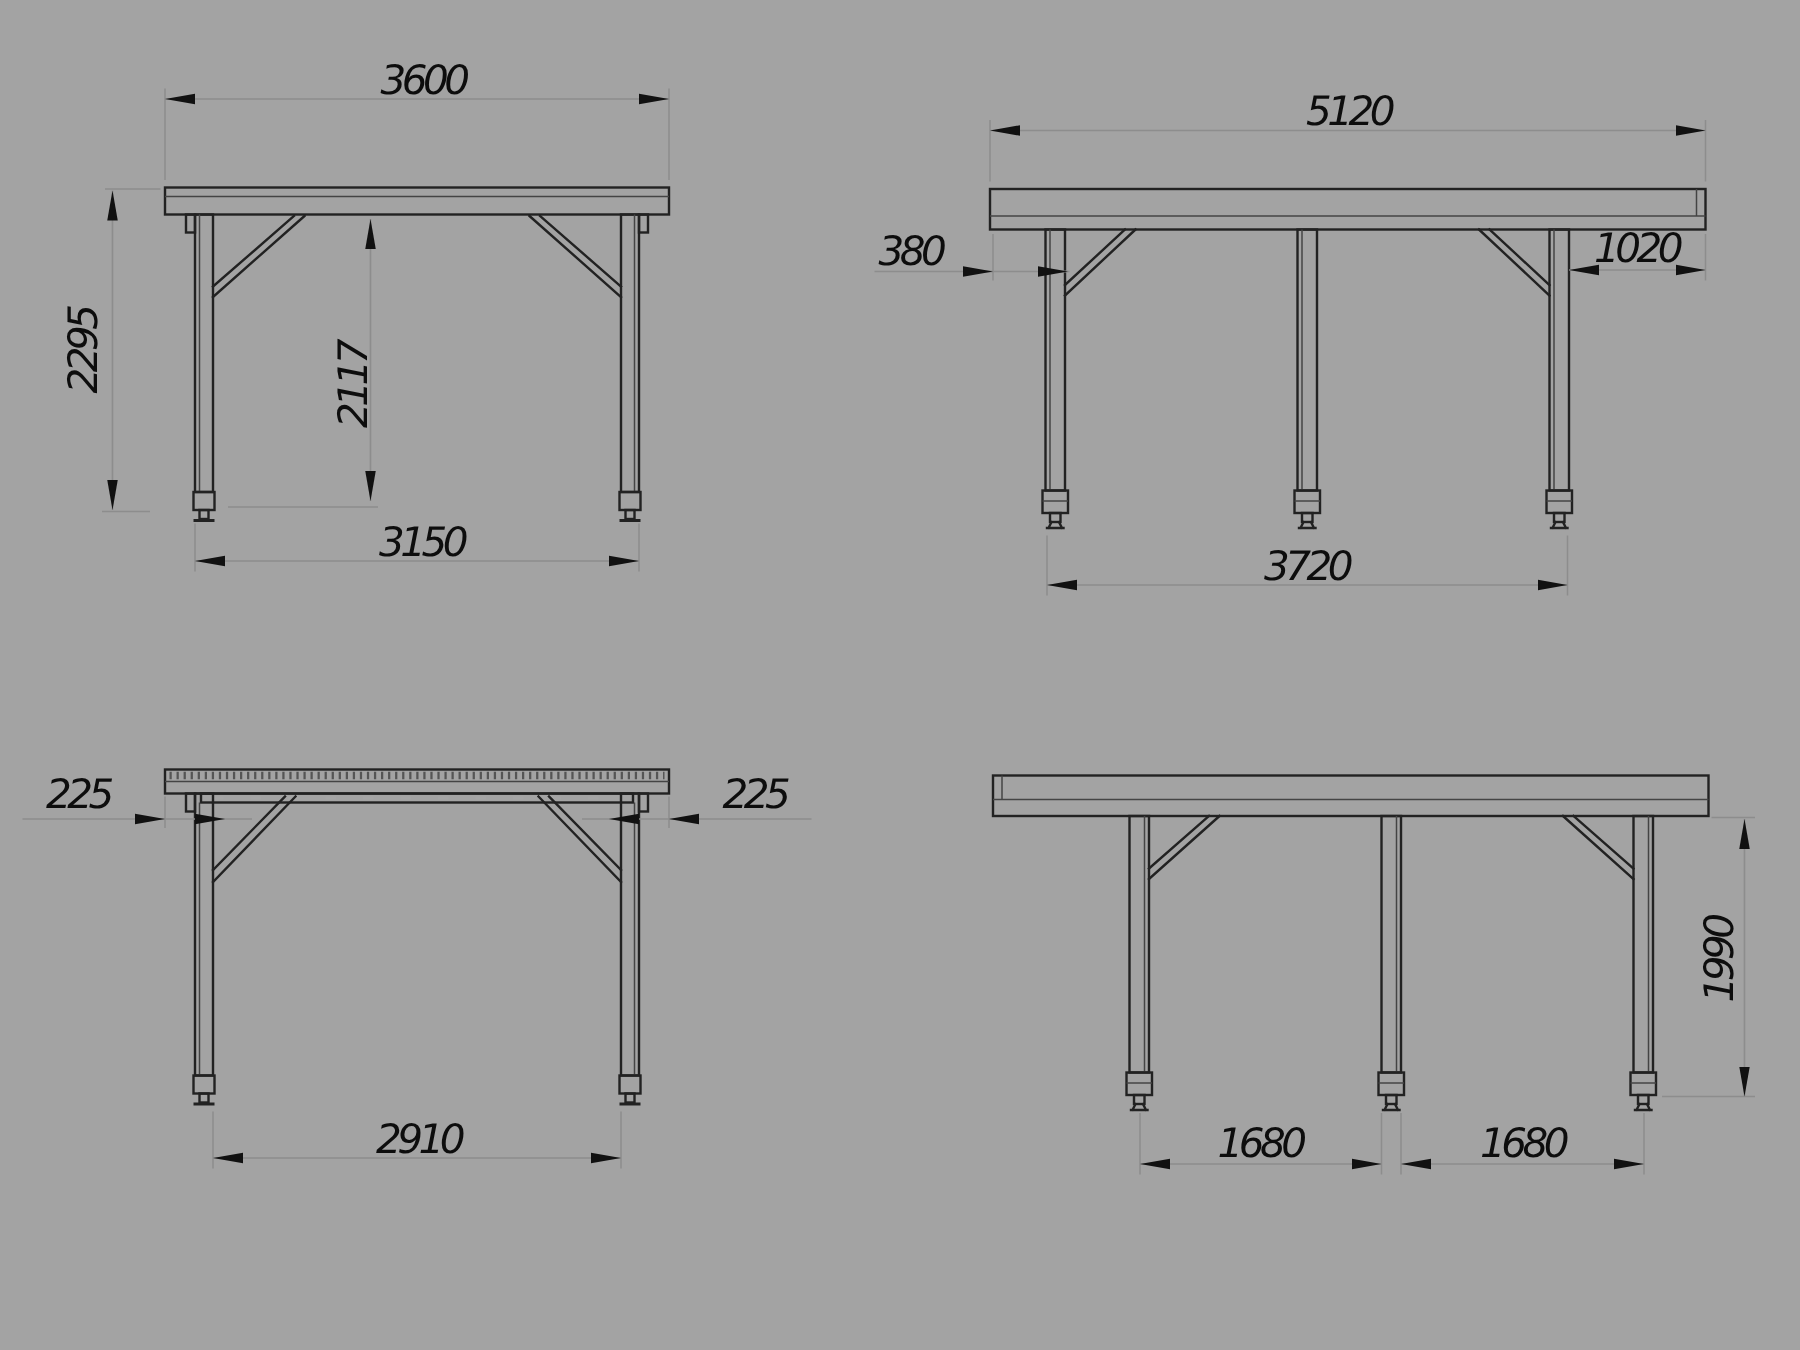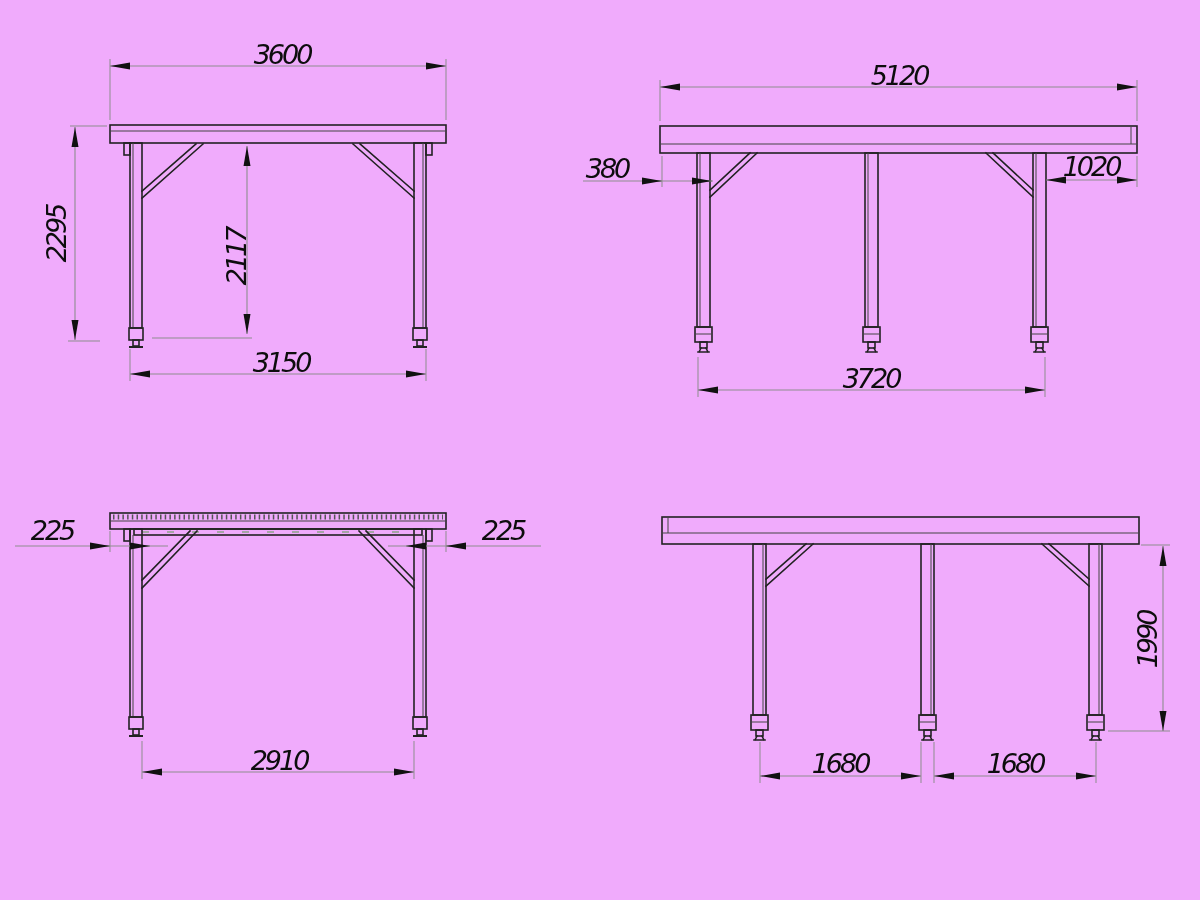--- a/index.html
+++ b/index.html
@@ -1,16 +1,16 @@
 <!DOCTYPE html>
 <html><head>
 <meta charset="utf-8">
 <style>
   html,body{margin:0;padding:0;background:#ffffff;}
-  .stage{width:1200px;height:900px;background:#f0abfc;position:relative;overflow:hidden;}
+  .stage{width:1200px;height:900px;background:#a3a3a3;position:relative;overflow:hidden;}
   svg{display:block;}
   .geo{stroke:#222222;stroke-width:1.6;fill:none;stroke-linecap:square;}
   .geo2{stroke:#222222;stroke-width:2;fill:none;stroke-linecap:square;}
   .inner{stroke:#444444;stroke-width:1;fill:none;}
   .ext{stroke:#8d8d8d;stroke-width:1;fill:none;}
   .dim{stroke:#8d8d8d;stroke-width:1.1;fill:none;}
   .tickrow{stroke:#555555;stroke-width:5;stroke-dasharray:1.5 3.2;fill:none;}
   .raildash{stroke:#a5a5a5;stroke-width:2.2;stroke-dasharray:7 18;fill:none;}
   .dimtxt{font-family:"DejaVu Sans",sans-serif;font-style:italic;font-size:27px;
           letter-spacing:-3px;fill:#0d0d0d;text-anchor:middle;}

